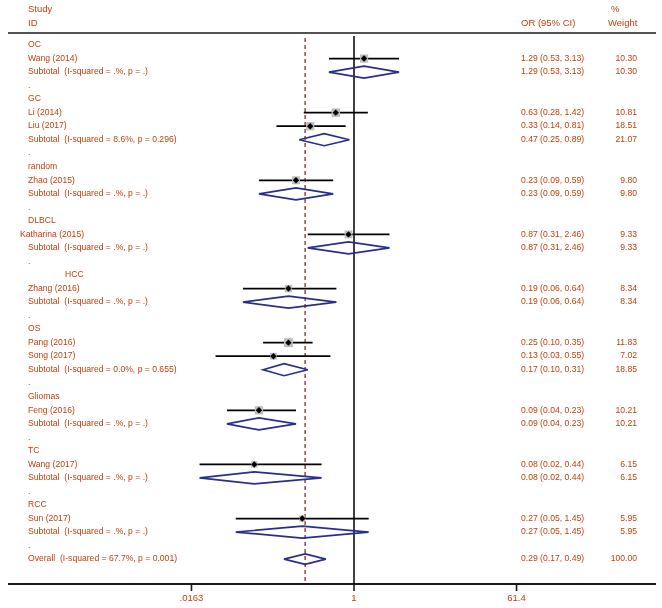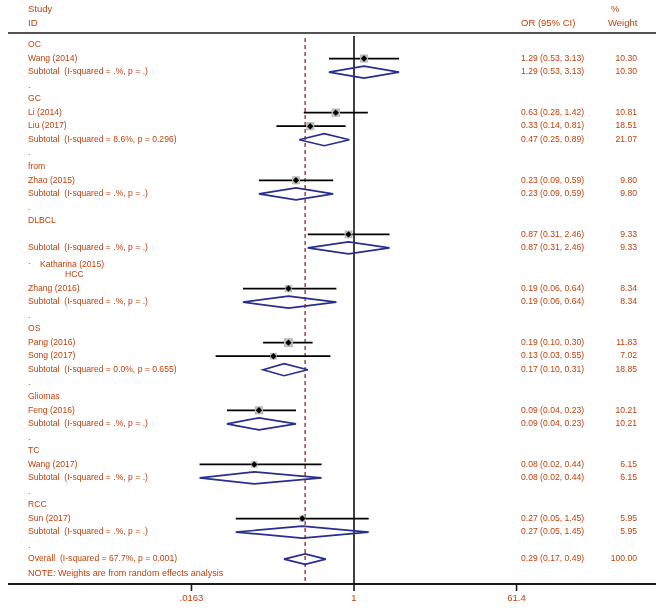--- a/index.html
+++ b/index.html
@@ -93,47 +93,47 @@
       <div class="row-label" style="left: 28px; top: 105.85px;">Li (2014)</div>
       <div class="or-cell" style="left: 521px; top: 105.85px; position: absolute;">0.63 (0.28, 1.42)</div>
       <div class="wt-cell" style="left: 594px; top: 105.85px; position: absolute;">10.81</div>
       <div class="row-label" style="left: 28px; top: 119.38px;">Liu (2017)</div>
       <div class="or-cell" style="left: 521px; top: 119.38px; position: absolute;">0.33 (0.14, 0.81)</div>
       <div class="wt-cell" style="left: 594px; top: 119.38px; position: absolute;">18.51</div>
       <div class="row-label" style="left: 28px; top: 132.91px;">Subtotal  (I-squared = 8.6%, p = 0.296)</div>
       <div class="or-cell" style="left: 521px; top: 132.91px; position: absolute;">0.47 (0.25, 0.89)</div>
       <div class="wt-cell" style="left: 594px; top: 132.91px; position: absolute;">21.07</div>
       <div class="row-label" style="left: 28px; top: 146.44px;">.</div>
-      <div class="row-label" style="left: 28px; top: 159.97px;">from</div>
+      <div class="row-label" style="left: 28px; top: 159.97px;">random</div>
       <div class="row-label" style="left: 28px; top: 173.5px;">Zhao (2015)</div>
       <div class="or-cell" style="left: 521px; top: 173.5px; position: absolute;">0.23 (0.09, 0.59)</div>
       <div class="wt-cell" style="left: 594px; top: 173.5px; position: absolute;">9.80</div>
       <div class="row-label" style="left: 28px; top: 187.03px;">Subtotal  (I-squared = .%, p = .)</div>
       <div class="or-cell" style="left: 521px; top: 187.03px; position: absolute;">0.23 (0.09, 0.59)</div>
       <div class="wt-cell" style="left: 594px; top: 187.03px; position: absolute;">9.80</div>
       <div class="row-label" style="left: 28px; top: 200.56px;">.</div>
       <div class="row-label" style="left: 28px; top: 214.09px;">DLBCL</div>
-      <div class="row-label" style="left: 40px; top: 227.62px; margin-top: 30px;">Katharina (2015)</div>
+      <div class="row-label" style="left: 20px; top: 227.62px;">Katharina (2015)</div>
       <div class="or-cell" style="left: 521px; top: 227.62px; position: absolute;">0.87 (0.31, 2.46)</div>
       <div class="wt-cell" style="left: 594px; top: 227.62px; position: absolute;">9.33</div>
       <div class="row-label" style="left: 28px; top: 241.15px;">Subtotal  (I-squared = .%, p = .)</div>
       <div class="or-cell" style="left: 521px; top: 241.15px; position: absolute;">0.87 (0.31, 2.46)</div>
       <div class="wt-cell" style="left: 594px; top: 241.15px; position: absolute;">9.33</div>
       <div class="row-label" style="left: 28px; top: 254.68px;">.</div>
       <div class="row-label" style="left: 28px; top: 268.21px; margin-left: 37px;">HCC</div>
       <div class="row-label" style="left: 28px; top: 281.74px;">Zhang (2016)</div>
       <div class="or-cell" style="left: 521px; top: 281.74px; position: absolute;">0.19 (0.06, 0.64)</div>
       <div class="wt-cell" style="left: 594px; top: 281.74px; position: absolute;">8.34</div>
       <div class="row-label" style="left: 28px; top: 295.27px;">Subtotal  (I-squared = .%, p = .)</div>
       <div class="or-cell" style="left: 521px; top: 295.27px; position: absolute;">0.19 (0.06, 0.64)</div>
       <div class="wt-cell" style="left: 594px; top: 295.27px; position: absolute;">8.34</div>
       <div class="row-label" style="left: 28px; top: 308.8px;">.</div>
       <div class="row-label" style="left: 28px; top: 322.33px;">OS</div>
       <div class="row-label" style="left: 28px; top: 335.86px;">Pang (2016)</div>
-      <div class="or-cell" style="left: 521px; top: 335.86px; position: absolute;">0.19 (0.10, 0.30)</div>
+      <div class="or-cell" style="left: 521px; top: 335.86px; position: absolute;">0.25 (0.10, 0.35)</div>
       <div class="wt-cell" style="left: 594px; top: 335.86px; position: absolute;">11.83</div>
       <div class="row-label" style="left: 28px; top: 349.39px;">Song (2017)</div>
       <div class="or-cell" style="left: 521px; top: 349.39px; position: absolute;">0.13 (0.03, 0.55)</div>
       <div class="wt-cell" style="left: 594px; top: 349.39px; position: absolute;">7.02</div>
       <div class="row-label" style="left: 28px; top: 362.92px;">Subtotal  (I-squared = 0.0%, p = 0.655)</div>
       <div class="or-cell" style="left: 521px; top: 362.92px; position: absolute;">0.17 (0.10, 0.31)</div>
       <div class="wt-cell" style="left: 594px; top: 362.92px; position: absolute;">18.85</div>
       <div class="row-label" style="left: 28px; top: 376.45px;">.</div>
       <div class="row-label" style="left: 28px; top: 389.98px;">Gliomas</div>
       <div class="row-label" style="left: 28px; top: 403.51px;">Feng (2016)</div>
@@ -157,21 +157,20 @@
       <div class="wt-cell" style="left: 594px; top: 511.75px; position: absolute;">5.95</div>
       <div class="row-label" style="left: 28px; top: 525.28px;">Subtotal  (I-squared = .%, p = .)</div>
       <div class="or-cell" style="left: 521px; top: 525.28px; position: absolute;">0.27 (0.05, 1.45)</div>
       <div class="wt-cell" style="left: 594px; top: 525.28px; position: absolute;">5.95</div>
       <div class="row-label" style="left: 28px; top: 538.81px;">.</div>
       <div class="row-label" style="left: 28px; top: 552.34px;">Overall  (I-squared = 67.7%, p = 0.001)</div>
       <div class="or-cell" style="left: 521px; top: 552.34px; position: absolute;">0.29 (0.17, 0.49)</div>
       <div class="wt-cell" style="left: 594px; top: 552.34px; position: absolute;">100.00</div>
     </div>
 
-  <div class="note-txt">NOTE: Weights are from random effects analysis</div>
 
   <div id="tickLabels">
       <div class="tick-label" style="left: 191.488px;">.0163</div>
       <div class="tick-label" style="left: 354px;">1</div>
       <div class="tick-label" style="left: 516.545px;">61.4</div>
     </div>
 
 </div>
 
 </body></html>

